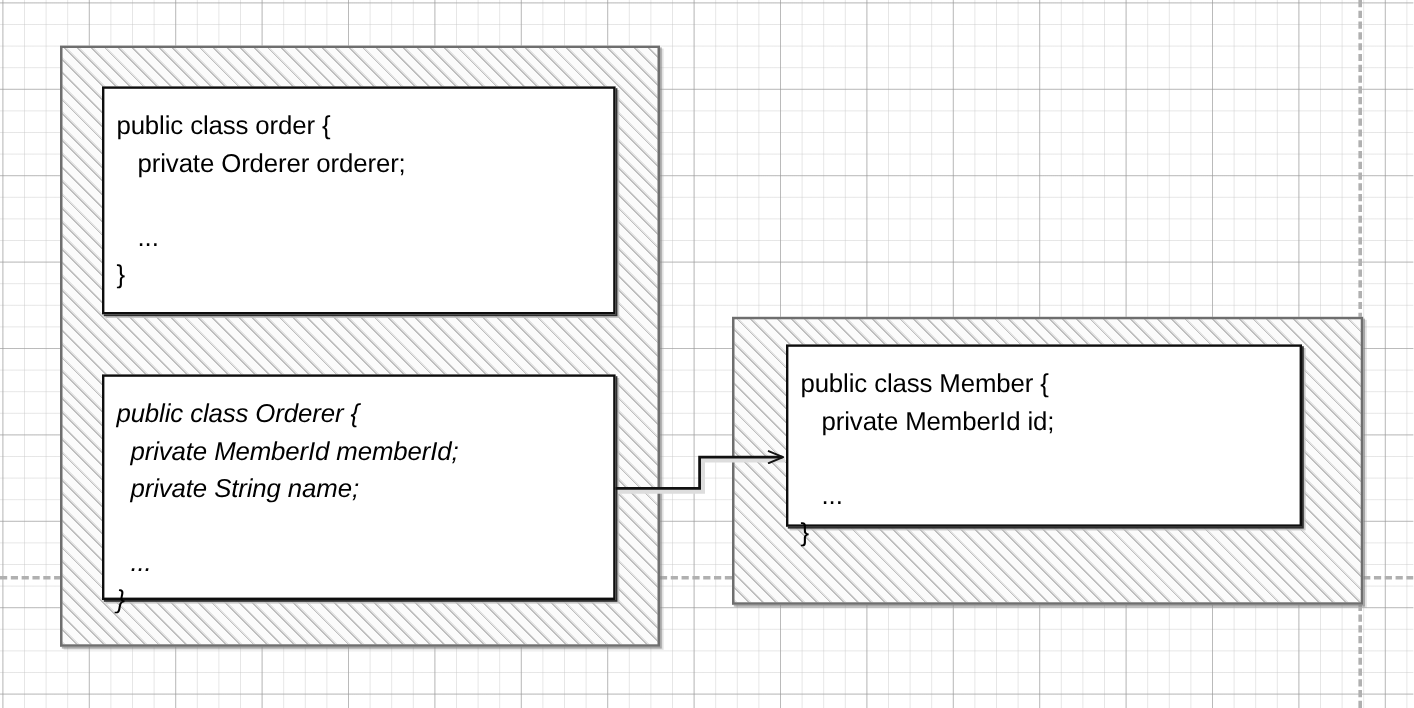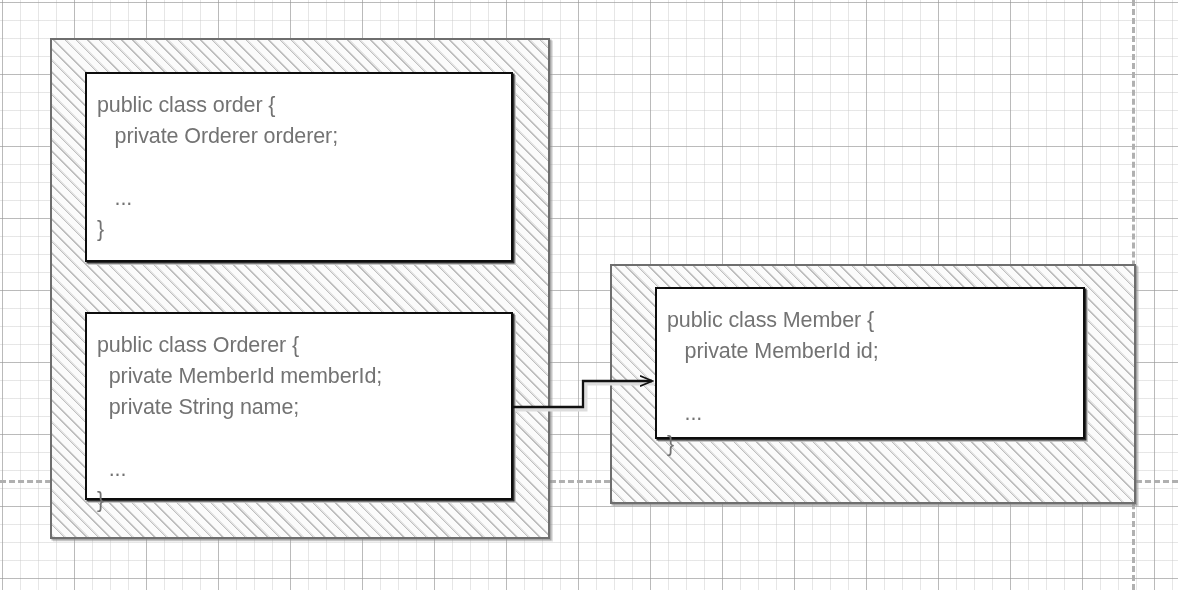--- a/index.html
+++ b/index.html
@@ -80,21 +80,21 @@
       1.5px 1.5px 0 0 rgba(30,30,30,0.9),
       3px 3px 0 0 rgba(190,190,190,0.85);
     box-sizing: border-box;
     padding: 16px 0 0 10px;
   }
   .classbox .code {
     white-space: pre;
     font-family: "Liberation Sans", sans-serif;
     font-size: 21.5px;
     line-height: 31px;
-    color: #737373;
+    color: #000000;
     letter-spacing: -0.1px;
   }
 
   
   .connector {
     position: absolute;
     left: 0;
     top: 0;
     overflow: visible;
     pointer-events: none;
@@ -113,21 +113,21 @@
   <div class="package" style="left:610px; top:264px; width:522px; height:236px;"></div>
 
   <div class="classbox" style="left:85px; top:72px; width:428px; height:190px;">
     <div class="code">public class order {
    private Orderer orderer;
 
    ...
 }</div>
   </div>
 
-  <div class="classbox" style="left:85px; top:312px; width:428px; height:188px;">
+  <div class="classbox" style="left:85px; top:312px; width:428px; height:188px;font-style:italic;">
     <div class="code">public class Orderer {
   private MemberId memberId;
   private String name;
 
   ...
 }</div>
   </div>
 
   <div class="classbox" style="left:655px; top:287px; width:430px; height:152px;">
     <div class="code">public class Member {

